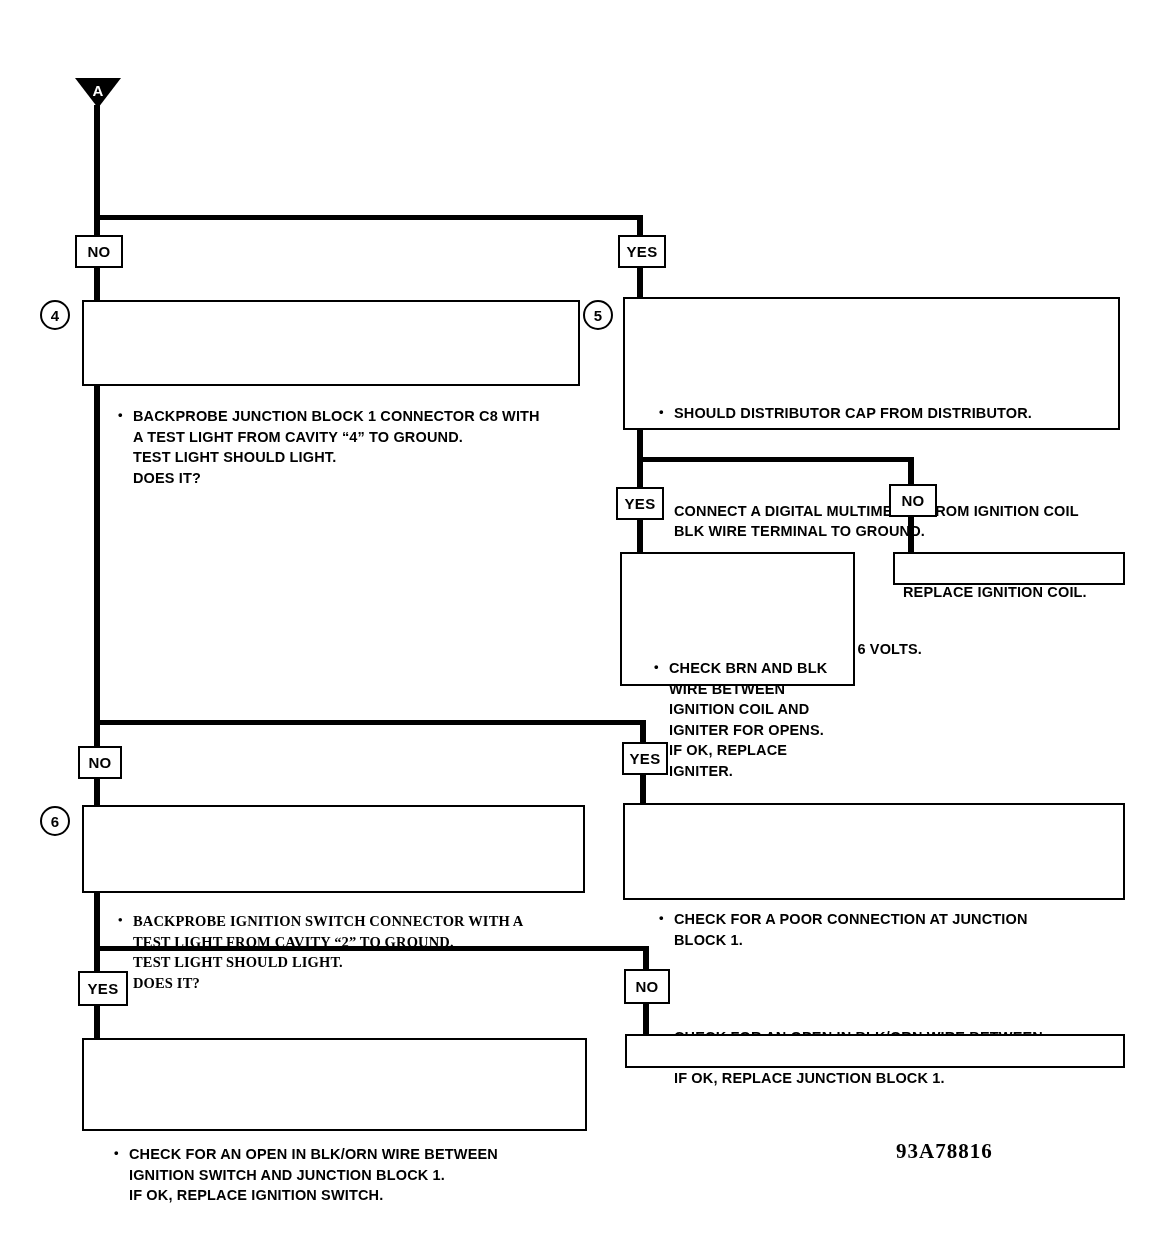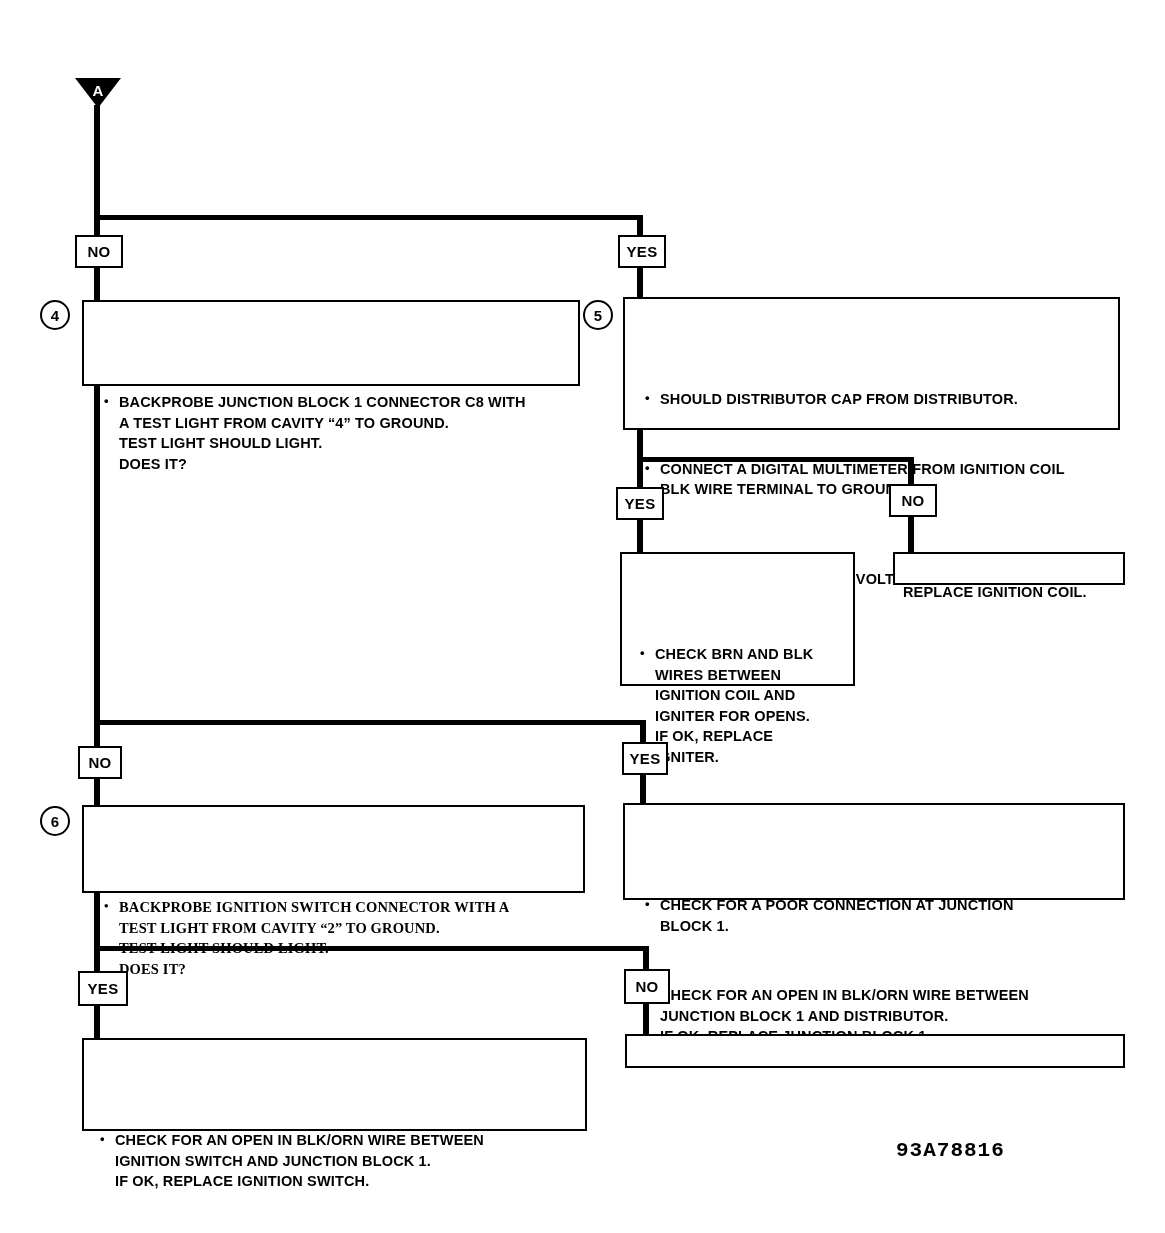--- a/index.html
+++ b/index.html
@@ -20,21 +20,21 @@
 
   
   .circ{position:absolute;width:30px;height:30px;border:2px solid #000;border-radius:50%;
         background:#fff;display:flex;align-items:center;justify-content:center;
         font-size:15px;font-weight:bold;box-sizing:border-box;}
 
   
   .btext{position:absolute;box-sizing:border-box;font-size:14.5px;font-weight:bold;
          line-height:20.5px;letter-spacing:.15px;white-space:pre;}
   .bullets{list-style:none;margin:0;padding:0;}
-  .bullets li{position:relative;padding-left:17px;margin:4px;white-space:pre-line;}
+  .bullets li{position:relative;padding-left:17px;margin:18px;white-space:pre-line;}
   .bullets li:before{content:"\2022";position:absolute;left:2px;top:-1px;font-size:13px;}
   .plain{white-space:pre-line;}
 
   
   .tri{position:absolute;width:0;height:0;
        border-left:23px solid transparent;border-right:23px solid transparent;
        border-top:30px solid #000;}
   .tri-label{position:absolute;font-size:15px;font-weight:bold;color:#fff;
              text-align:center;width:20px;}
 
@@ -93,21 +93,21 @@
   <div class="ynbox" style="left:616px;top:487px;width:48px;height:33px;">YES</div>
   <div class="ynbox" style="left:889px;top:484px;width:48px;height:33px;">NO</div>
 
   <div class="ln" style="left:637px;top:519px;width:6px;height:35px;"></div>
   <div class="ln" style="left:908px;top:516px;width:6px;height:38px;"></div>
 
   <div class="box" style="left:620px;top:552px;width:235px;height:134px;"></div>
   <div class="btext" style="left:634px;top:558px;width:214px;">
     <ul class="bullets">
       <li>CHECK BRN AND BLK
-WIRES BETWEEN
+WIRE BETWEEN
 IGNITION COIL AND
 IGNITER FOR OPENS.
 IF OK, REPLACE
 IGNITER.</li>
     </ul>
   </div>
 
   <div class="box" style="left:893px;top:552px;width:232px;height:33px;"></div>
   <div class="btext plain" style="left:903px;top:582px;width:215px;">REPLACE IGNITION COIL.</div>
 
@@ -160,15 +160,15 @@
   <div class="btext" style="left:94px;top:1044px;width:482px;">
     <ul class="bullets">
       <li>CHECK FOR AN OPEN IN BLK/ORN WIRE BETWEEN
 IGNITION SWITCH AND JUNCTION BLOCK 1.
 IF OK, REPLACE IGNITION SWITCH.</li>
     </ul>
   </div>
 
   <div class="box" style="left:625px;top:1034px;width:500px;height:34px;"></div>
 
-  <div class="refcode" style="left:896px;top:1139px;font-family:Liberation Mono, monospace;">93A78816</div>
+  <div class="refcode" style="left:896px;top:1139px;">93A78816</div>
 
 </div>
 
 </body></html>

